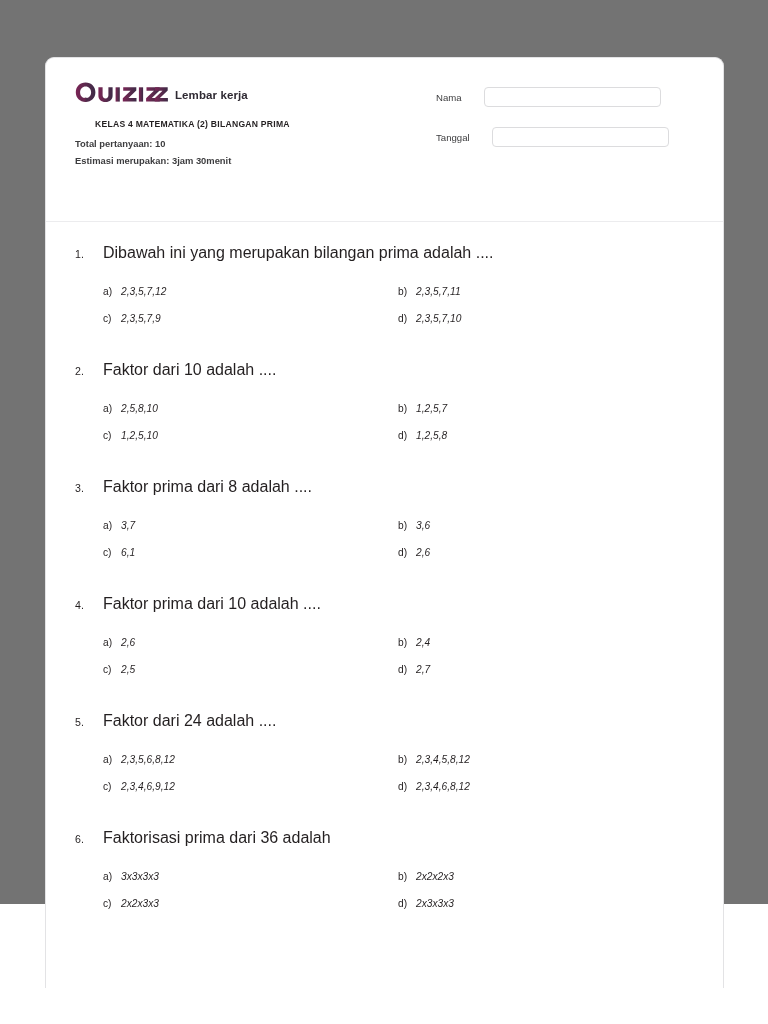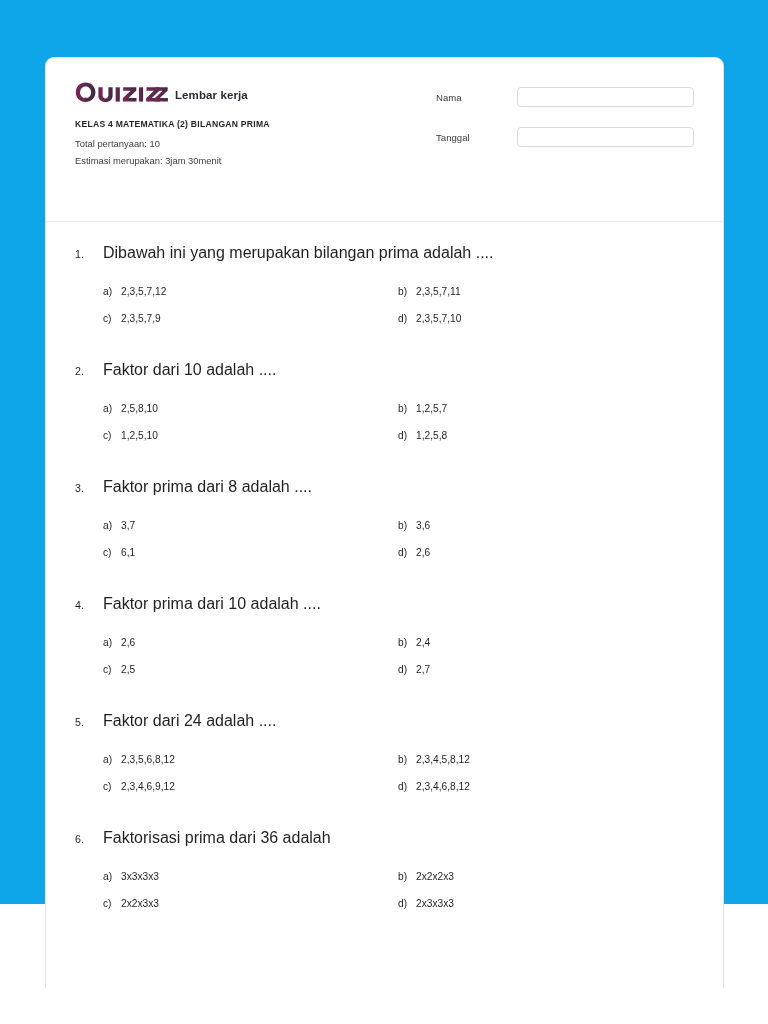--- a/index.html
+++ b/index.html
@@ -13,21 +13,21 @@
     font-family: "Liberation Sans", sans-serif;
     color: #231f20;
     -webkit-font-smoothing: antialiased;
     overflow: hidden;
   }
 
   .page {
     position: relative;
     width: 768px;
     height: 904px;
-    background: #0ea5e9;
+    background: #737373;
   }
 
   
   .sheet {
     position: absolute;
     left: 45px;
     top: 57px;
     width: 679px;
     height: 931px;
     background: #ffffff;
@@ -76,43 +76,45 @@
   }
 
   .wk-title {
     margin-top: 15px;
     font-size: 8.6px;
     font-weight: 700;
     letter-spacing: 0.25px;
     line-height: 1.62;
     color: #231f20;
     text-transform: uppercase;
+    margin-left: 20px;
   }
 
   .wk-meta {
     margin-top: 4px;
   }
   .wk-meta div {
     font-size: 9.4px;
     line-height: 1.78;
     color: #3d3d3f;
     white-space: nowrap;
+    font-weight: bold;
   }
 
   
   .fields {
     position: absolute;
     right: 29px;
     top: 29px;
     width: 258px;
   }
   .field-row {
     display: flex;
     align-items: center;
-    justify-content: space-between;
+    justify-content: flex-start;
     gap: 22px;
     margin-bottom: 20px;
   }
   .field-row:last-child { margin-bottom: 8px; }
   .field-label {
     font-size: 9.6px;
     color: #3d3d3f;
     white-space: nowrap;
     text-align: right;
   }
@@ -174,21 +176,21 @@
     font-size: 10.2px;
     color: #231f20;
     line-height: 1.3;
   }
   .opt.left  { width: 295px; flex: 0 0 295px; }
   .opt.right { width: 295px; flex: 0 0 295px; }
   .opt-key {
     width: 18px;
     flex: 0 0 18px;
   }
-  .opt-val { white-space: nowrap; }
+  .opt-val { white-space: nowrap; font-style: italic; }
 </style>
 </head>
 <body>
 
 <div class="page">
   <div class="sheet">
 
     <div class="sheet-header">
 
       <div class="brand-block">

